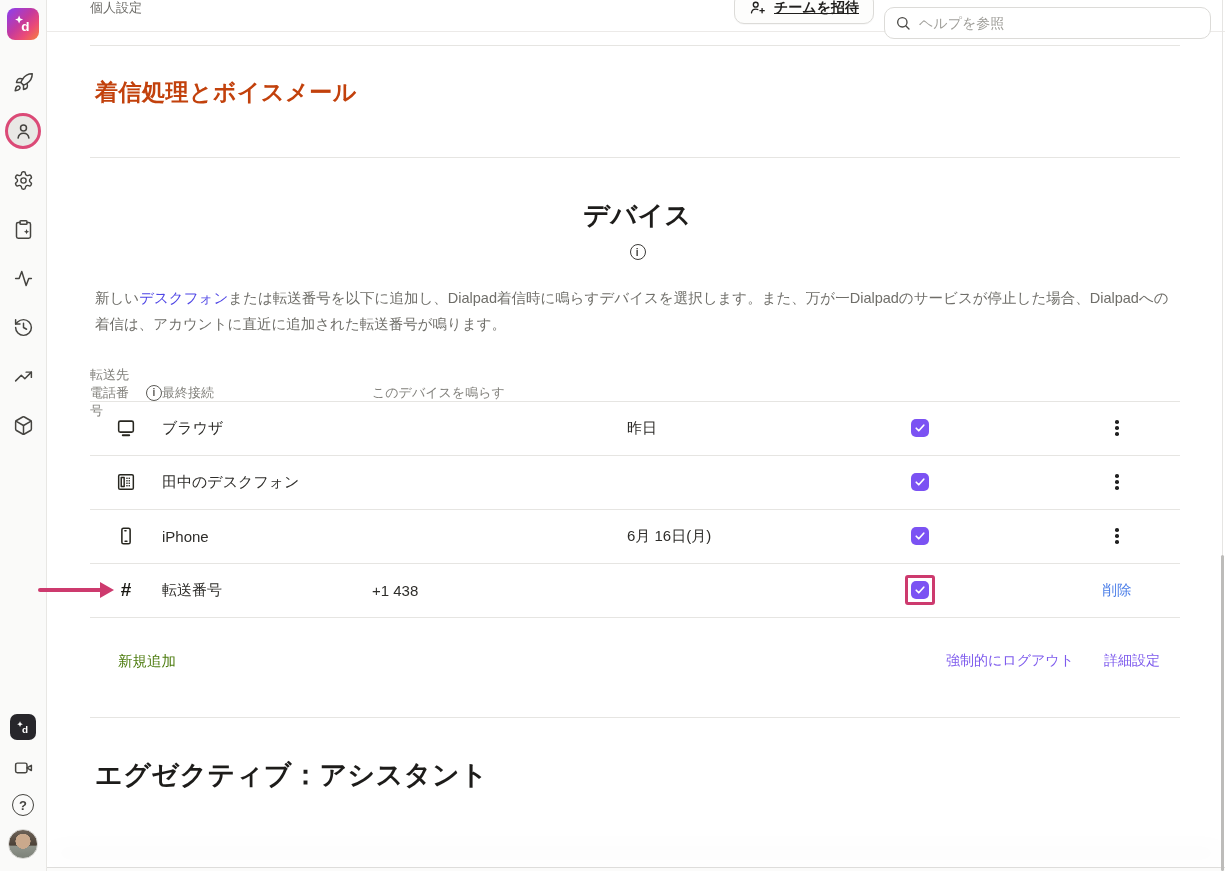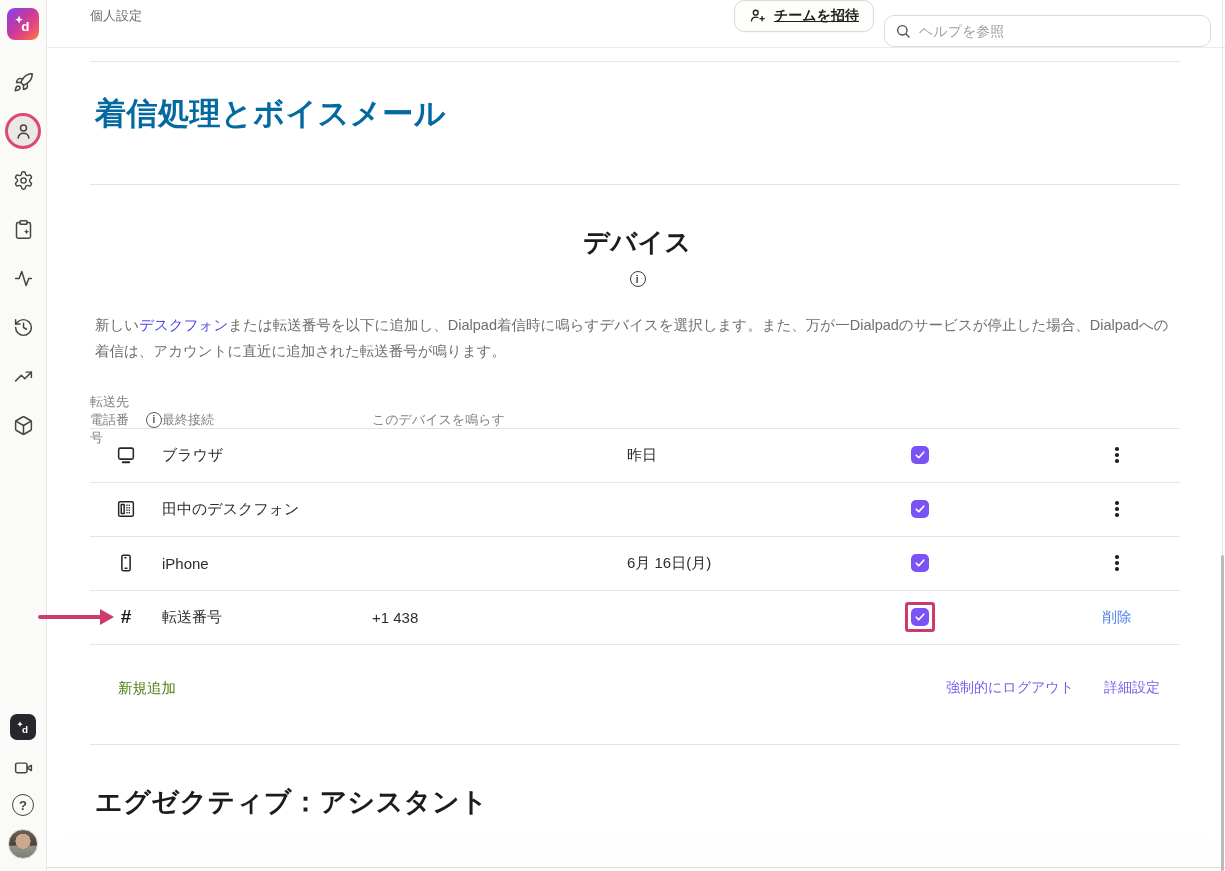--- a/index.html
+++ b/index.html
@@ -42,21 +42,21 @@
   }
   .avatar {
     width:30px; height:30px; border-radius:50%; cursor:pointer;
     background:
       radial-gradient(circle at 50% 40%, #caa98c 0 34%, rgba(0,0,0,0) 35%),
       linear-gradient(180deg,#6d6257 0%,#4b4137 55%,#90958c 56%,#7c8178 100%);
     border:1px solid #d8d7d4;
   }
   
   .topbar {
-    margin-left:47px; height:48px; border-bottom:1px solid #eceae8;
+    margin-left:47px; height:32px; border-bottom:1px solid #eceae8;
     display:flex; align-items:center; padding:0 14px 16px 43px; background:#fff;
   }
   .topbar-title { font-size:13px; color:#6c6b67; }
   .topbar-right { margin-left:auto; display:flex; align-items:center; gap:10px; }
   .invite-btn {
     height:32px; padding:0 14px; border:1px solid #dcdbd8; border-radius:10px;
     background:#fdfdfc; display:flex; align-items:center; gap:8px; cursor:pointer;
     font-size:14px; font-weight:700; color:#201f1d;
     box-shadow:0 1px 1px rgba(0,0,0,0.03);
     text-decoration:underline;
@@ -70,21 +70,21 @@
   .search-box input {
     border:none; outline:none; flex:1; font-size:14px; color:#33322f;
     font-family:inherit; background:transparent;
   }
   .search-box input::placeholder { color:#a09f9a; }
   
   .content { margin-left:47px; padding:0 45px 0 43px; position:relative; }
   .divider { border:none; border-top:1px solid #e6e5e2; }
   .div-top { margin-top:13px; }
   h1.page-title {
-    font-size:31px; font-weight:800; color:#0369a1; letter-spacing:0.5px;
+    font-size:23px; font-weight:800; color:#c2410c; letter-spacing:0.5px;
     margin:31px 0 0 5px;
   }
   .div-after-title { margin-top:49px; }
   h2.section-title {
     font-size:26px; font-weight:800; color:#1d1c1a; letter-spacing:0.5px;
     margin:40px 0 0 5px; display:flex; align-items:center; gap:11px;flex-direction:column;
   }
   .info-icon {
     width:16px; height:16px; border-radius:50%; border:1.5px solid #3c3b38;
     color:#3c3b38; font-size:10px; font-weight:700; font-style:normal;

